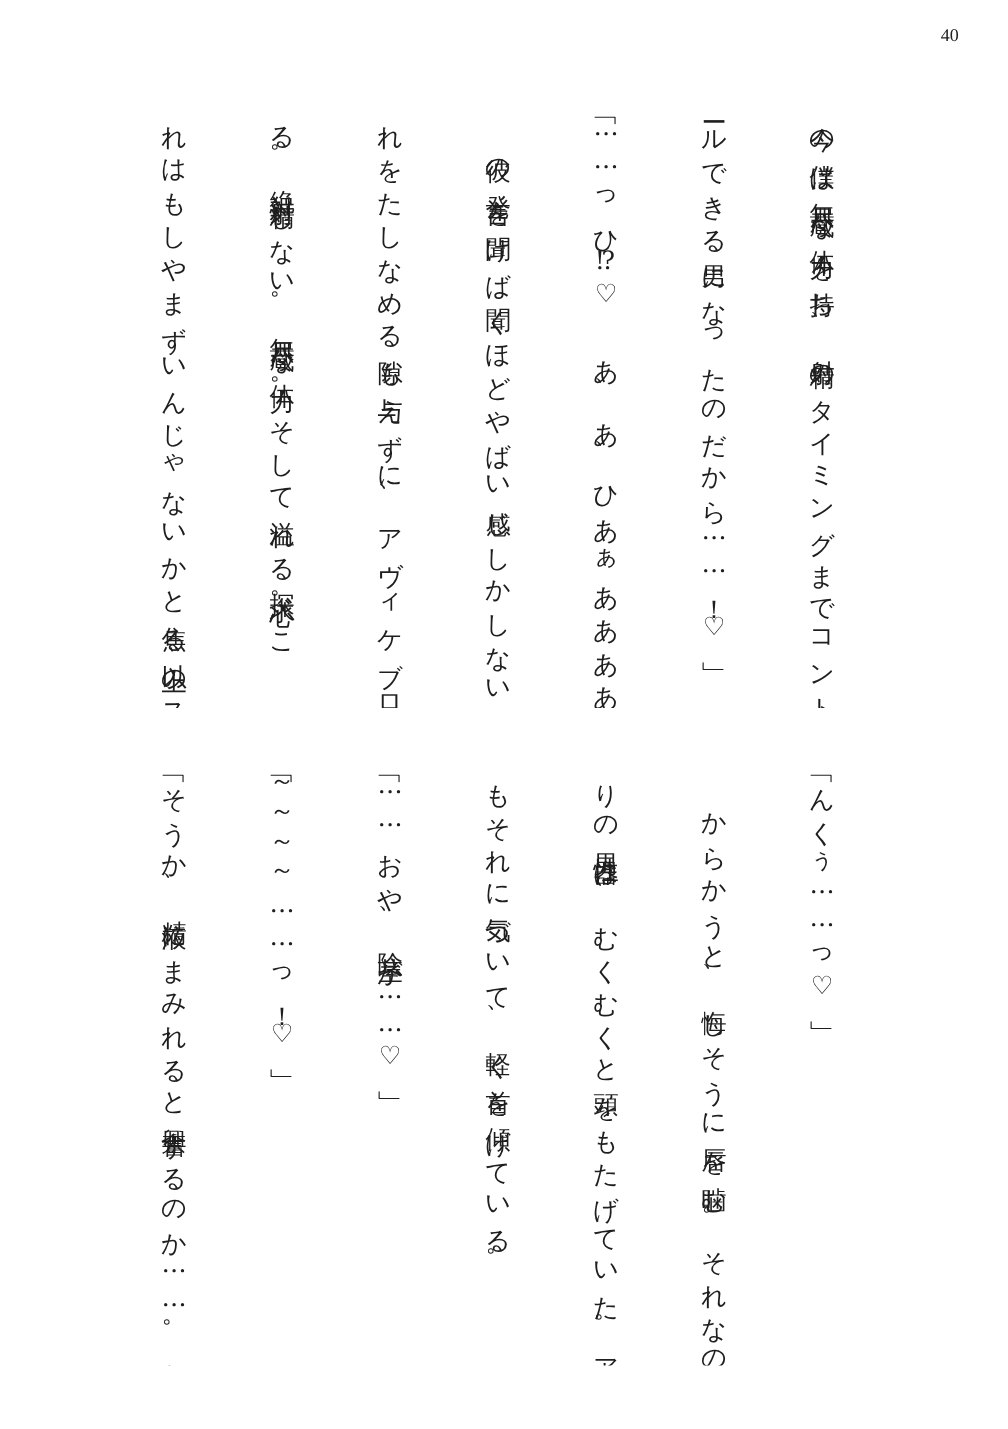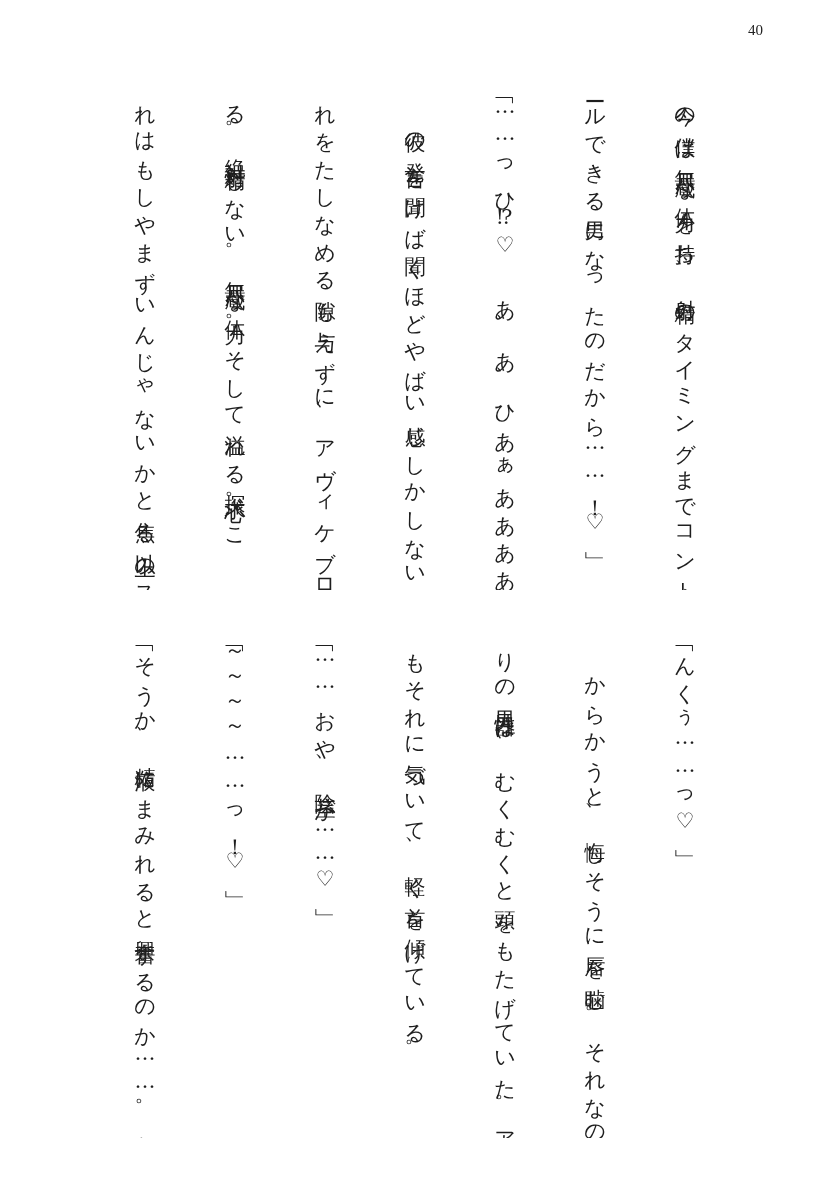--- a/index.html
+++ b/index.html
@@ -11,21 +11,21 @@
     width: 840px;
     height: 1191px;
     position: relative;
     overflow: hidden;
     color: #1e1e1e;
     font-family: "DejaVu Serif", "Liberation Serif", serif;
   }
   .page-number {
     position: absolute;
     top: 22px;
-    left: 748px;
+    left: 784px;
     font-size: 15px;
     font-family: "Liberation Serif", "DejaVu Serif", serif;
     color: #222;
   }
   .text-block {
     position: absolute;
     right: 80px;
     width: 662px;
     writing-mode: vertical-rl;
     text-orientation: upright;

